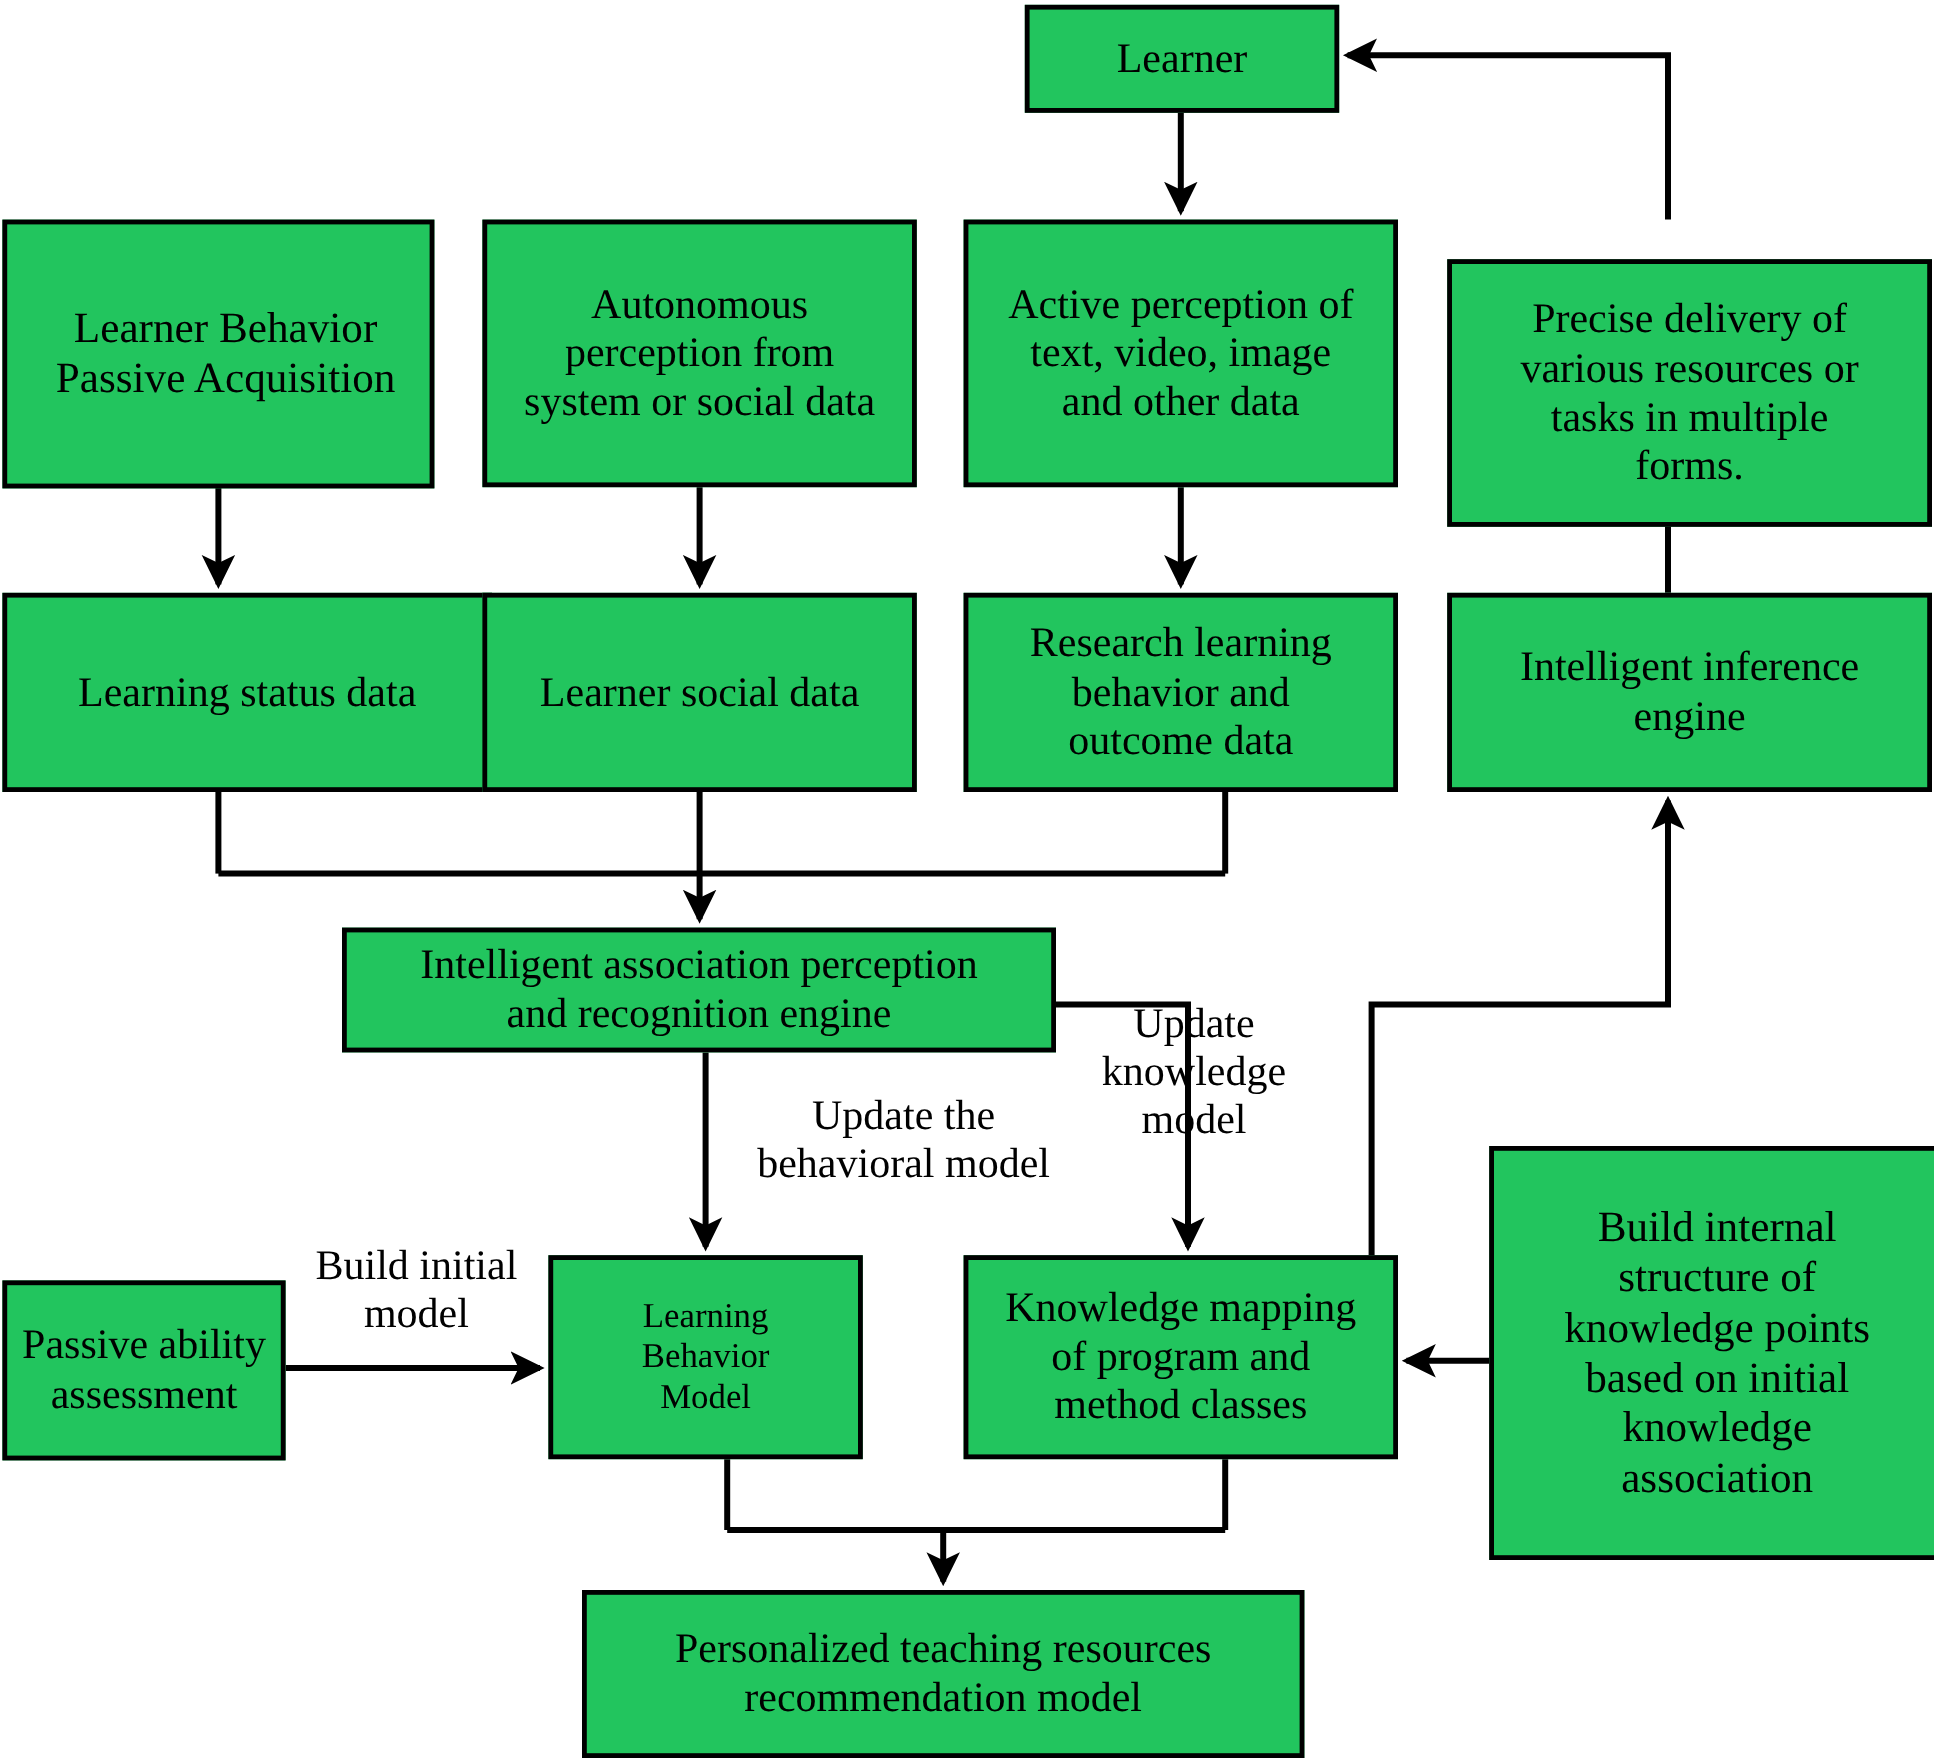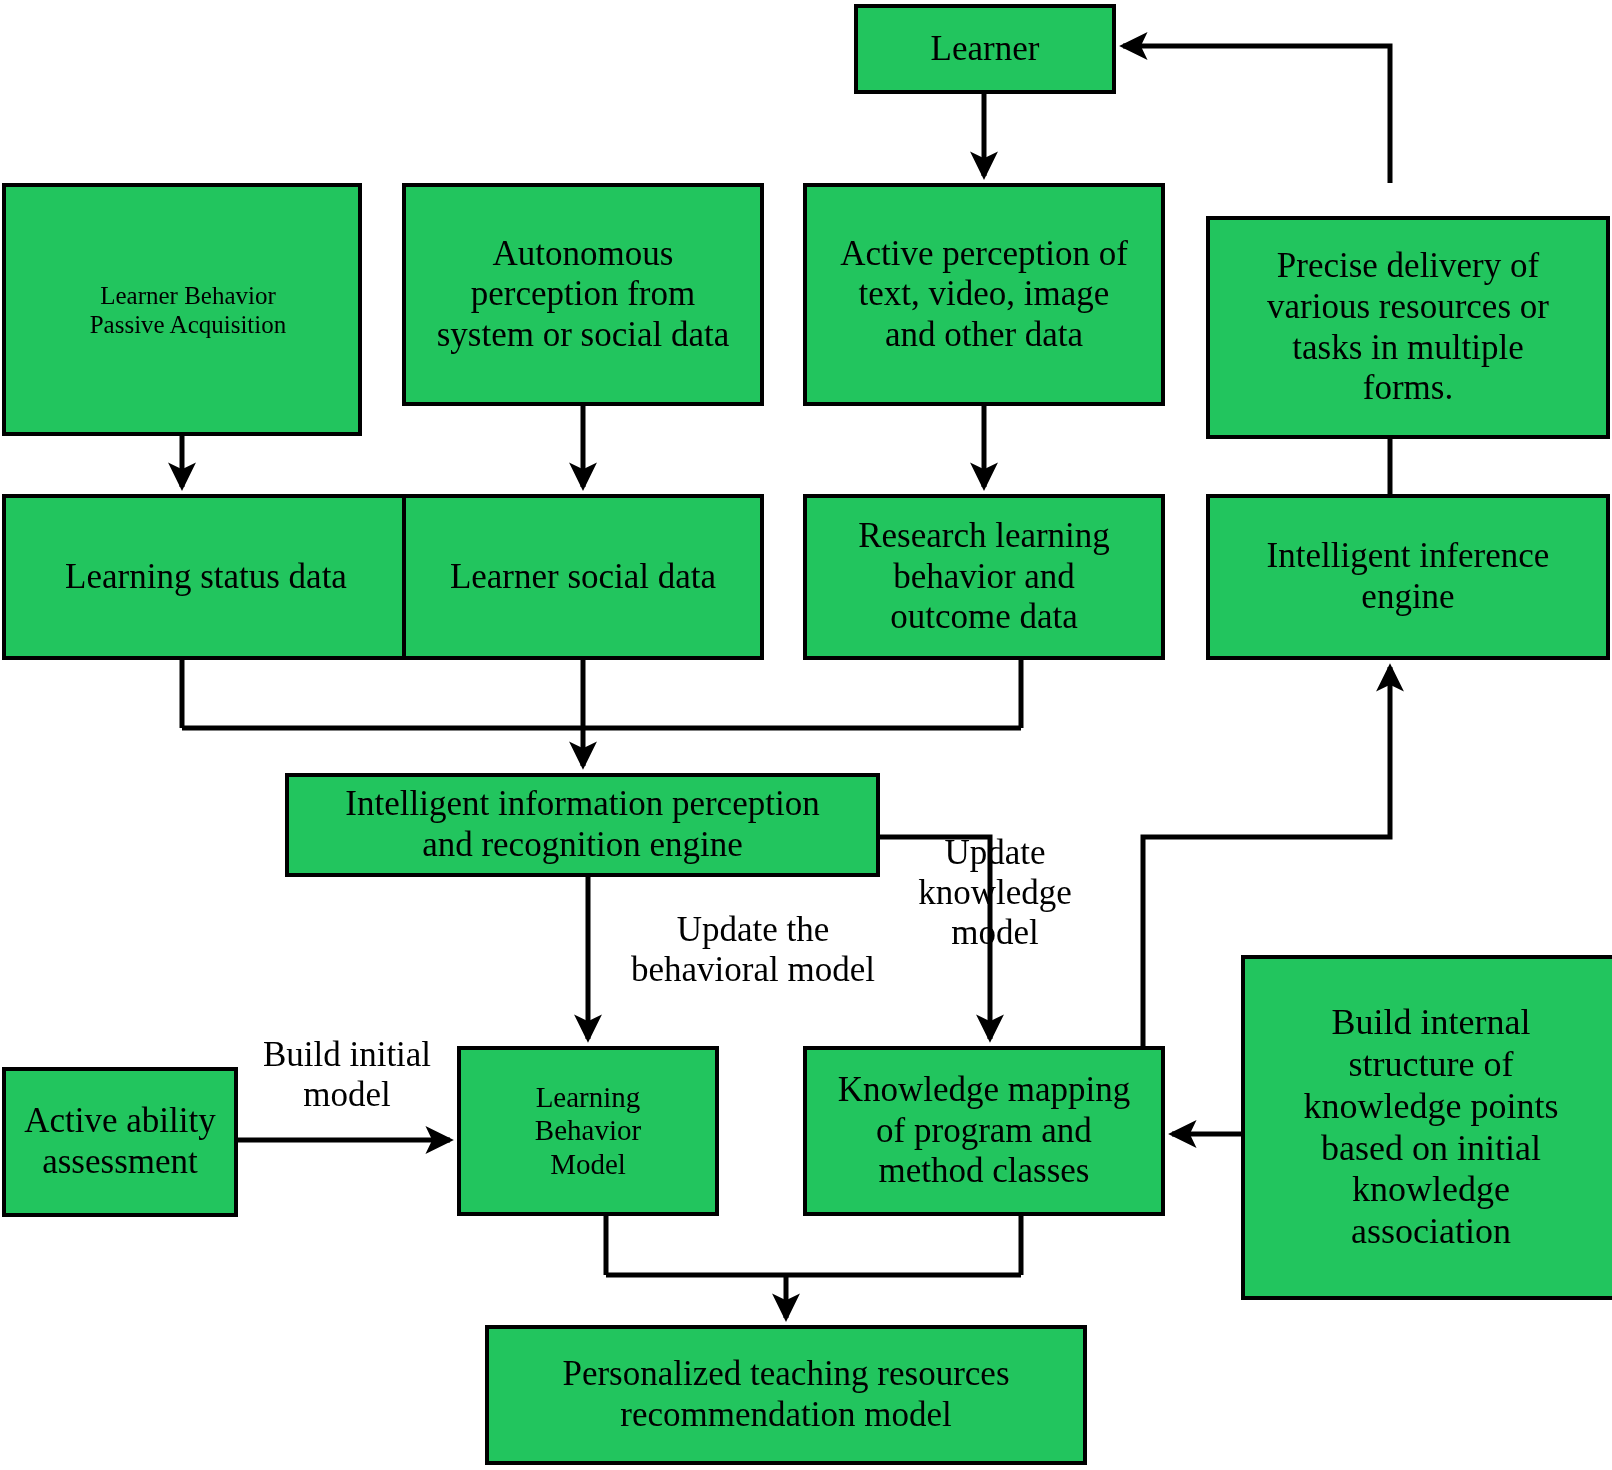--- a/index.html
+++ b/index.html
@@ -89,21 +89,21 @@
       <path d="M 606 1216 L 606 1275"></path>
       <path d="M 1021 1216 L 1021 1275"></path>
       <path d="M 606 1275 L 1021 1275"></path>
       <path d="M 786 1275 L 786 1318" marker-end="url(#arrow)"></path>
 
     </g>
   </svg>
 
   <div class="node" style="left:854px; top:4px; width:262px; height:90px; font-size:35px;">Learner</div>
 
-  <div class="node" style="left:2px; top:183px; width:360px; height:253px; font-size:25px;padding-left:20px;">Learner Behavior
+  <div class="node" style="left:2px; top:183px; width:360px; height:224px; font-size:36px;padding-left:20px;">Learner Behavior
 Passive Acquisition</div>
 
   <div class="node" style="left:402px; top:183px; width:362px; height:223px; font-size:35px;font-family:Liberation Serif, serif;">Autonomous
 perception from
 system or social data</div>
 
   <div class="node" style="left:803px; top:183px; width:362px; height:223px; font-size:35px;">Active perception of
 text, video, image
 and other data</div>
 
@@ -116,24 +116,24 @@
 
   <div class="node" style="left:402px; top:494px; width:362px; height:166px; font-size:35px;">Learner social data</div>
 
   <div class="node" style="left:803px; top:494px; width:362px; height:166px; font-size:35px;">Research learning
 behavior and
 outcome data</div>
 
   <div class="node" style="left:1206px; top:494px; width:404px; height:166px; font-size:35px;">Intelligent inference
 engine</div>
 
-  <div class="node" style="left:285px; top:773px; width:595px; height:104px; font-size:35px;">Intelligent information perception
+  <div class="node" style="left:285px; top:773px; width:595px; height:104px; font-size:35px;">Intelligent association perception
 and recognition engine</div>
 
-  <div class="node" style="left:2px; top:1067px; width:236px; height:150px; font-size:35px;">Active ability
+  <div class="node" style="left:2px; top:1067px; width:236px; height:150px; font-size:35px;">Passive ability
 assessment</div>
 
   <div class="node" style="left:457px; top:1046px; width:262px; height:170px; font-size:29px;">Learning
 Behavior
 Model</div>
 
   <div class="node" style="left:803px; top:1046px; width:362px; height:170px; font-size:35px;">Knowledge mapping
 of program and
 method classes</div>
 

